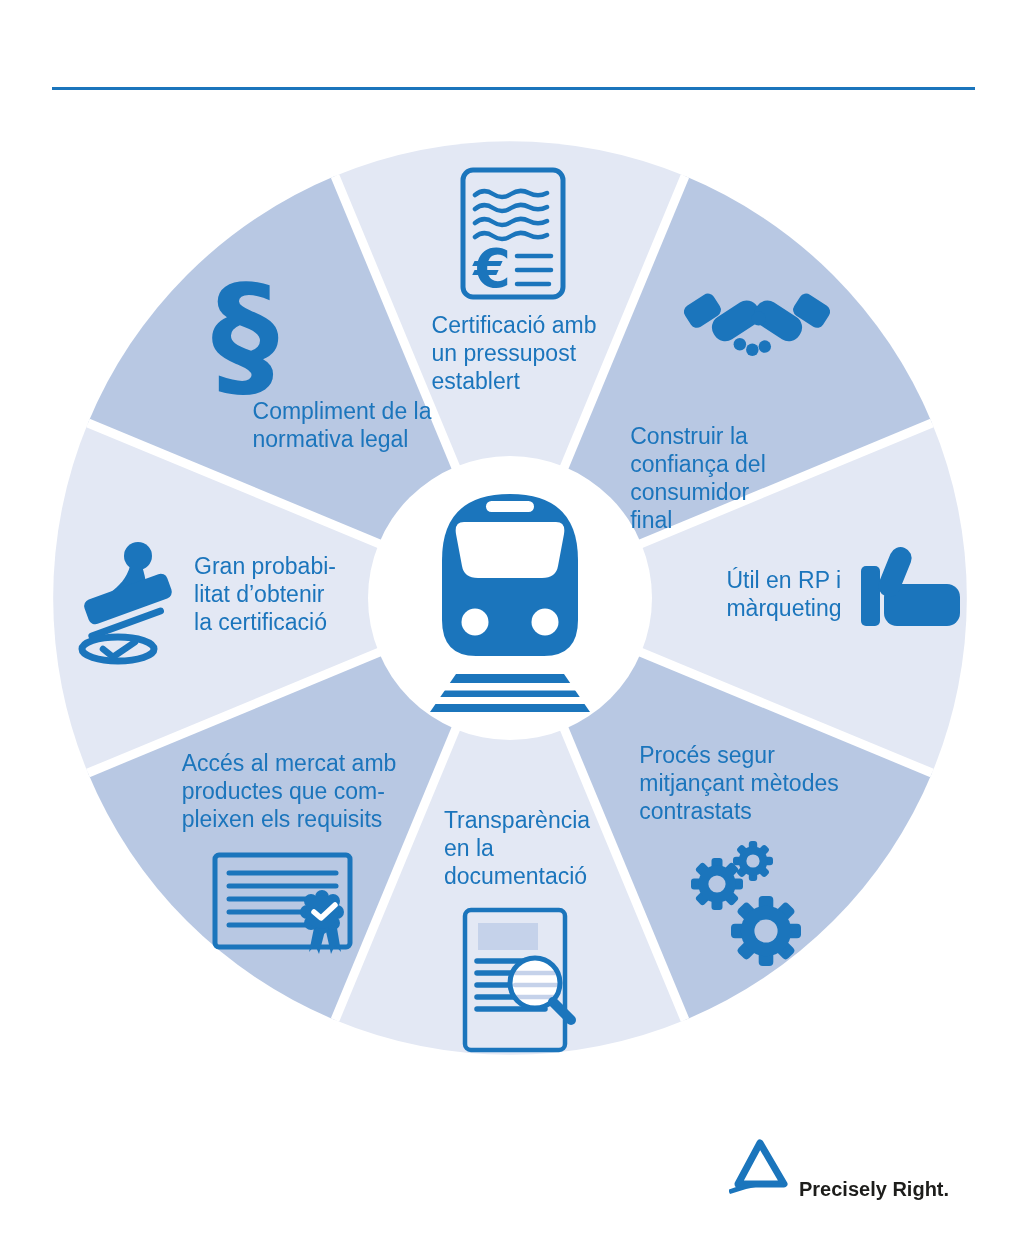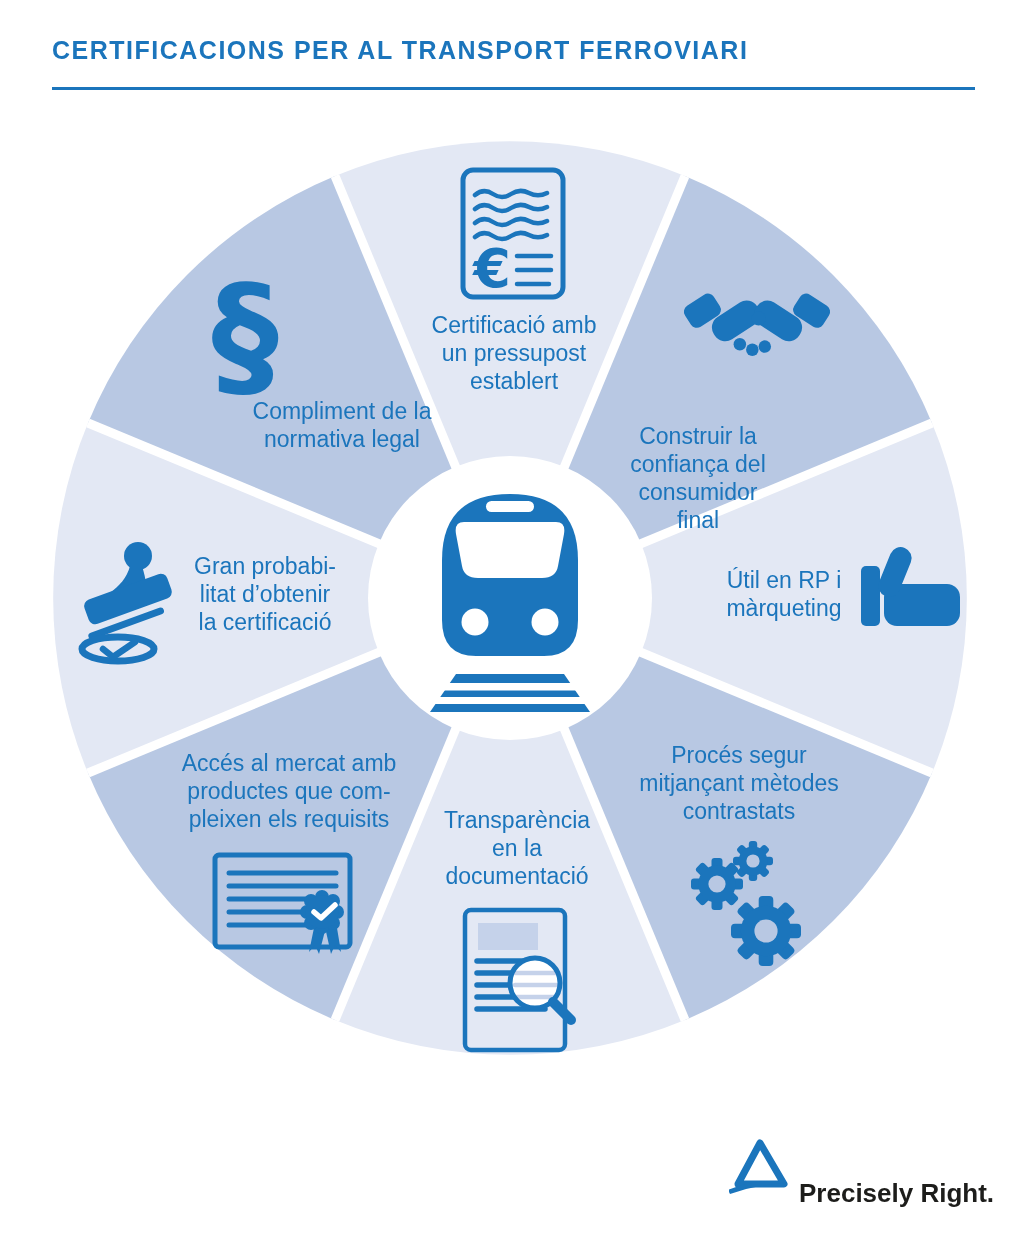--- a/index.html
+++ b/index.html
@@ -8,35 +8,34 @@
   .title{position:absolute;left:52px;top:36px;font-size:25px;font-weight:bold;
          letter-spacing:1.5px;color:#1b75bc;white-space:nowrap;}
   .title-rule{position:absolute;left:52px;top:87px;width:923px;height:3px;background:#1b75bc;}
   .wheel-svg{position:absolute;left:0;top:0;}
   .seg-light{fill:#e3e8f4;}
   .seg-medium{fill:#b8c8e3;}
   .divider{stroke:#ffffff;stroke-width:9;}
   .ic{fill:#1b75bc;}
   .ic-stroke{stroke:#1b75bc;fill:none;}
   .seg-label{position:absolute;transform:translateX(-50%);color:#1b75bc;font-size:23px;
-             line-height:28px;text-align:center;white-space:pre-line;}
+             line-height:28px;text-align:left;white-space:pre-line;}
   .glyph{font-family:"DejaVu Sans",sans-serif;font-weight:bold;fill:#1b75bc;}
   .logo{position:absolute;left:729px;top:1136px;width:270px;height:80px;}
   .logo-tri{position:absolute;left:0;top:2px;}
   .logo-brand{position:absolute;left:68px;top:4px;font-size:28px;color:#1d1d1b;white-space:nowrap;}
   .logo-brand .b{font-weight:bold;}
   .logo-brand .r{font-size:14px;vertical-align:10px;}
-  .logo-tag{position:absolute;left:70px;top:42px;font-size:26px;font-weight:bold;color:#1d1d1b;}
+  .logo-tag{position:absolute;left:70px;top:42px;font-size:20px;font-weight:bold;color:#1d1d1b;}
 </style>
 </head>
 <body>
 
 <div id="canvas">
 
-  <div class="title">CERTIFICACIONS PER AL TRANSPORT FERROVIARI</div>
   <div class="title-rule"></div>
 
   <svg class="wheel-svg" width="1024" height="1254" viewBox="0 0 1024 1254">
 
     <path class="seg-light" d="M510 598 L335 176 A457 457 0 0 1 685 176 Z"></path>
     <path class="seg-medium" d="M510 598 L685 176 A457 457 0 0 1 932 423 Z"></path>
     <path class="seg-light" d="M510 598 L932 423 A457 457 0 0 1 932 773 Z"></path>
     <path class="seg-medium" d="M510 598 L932 773 A457 457 0 0 1 685 1020 Z"></path>
     <path class="seg-light" d="M510 598 L685 1020 A457 457 0 0 1 335 1020 Z"></path>
     <path class="seg-medium" d="M510 598 L335 1020 A457 457 0 0 1 88 773 Z"></path>

